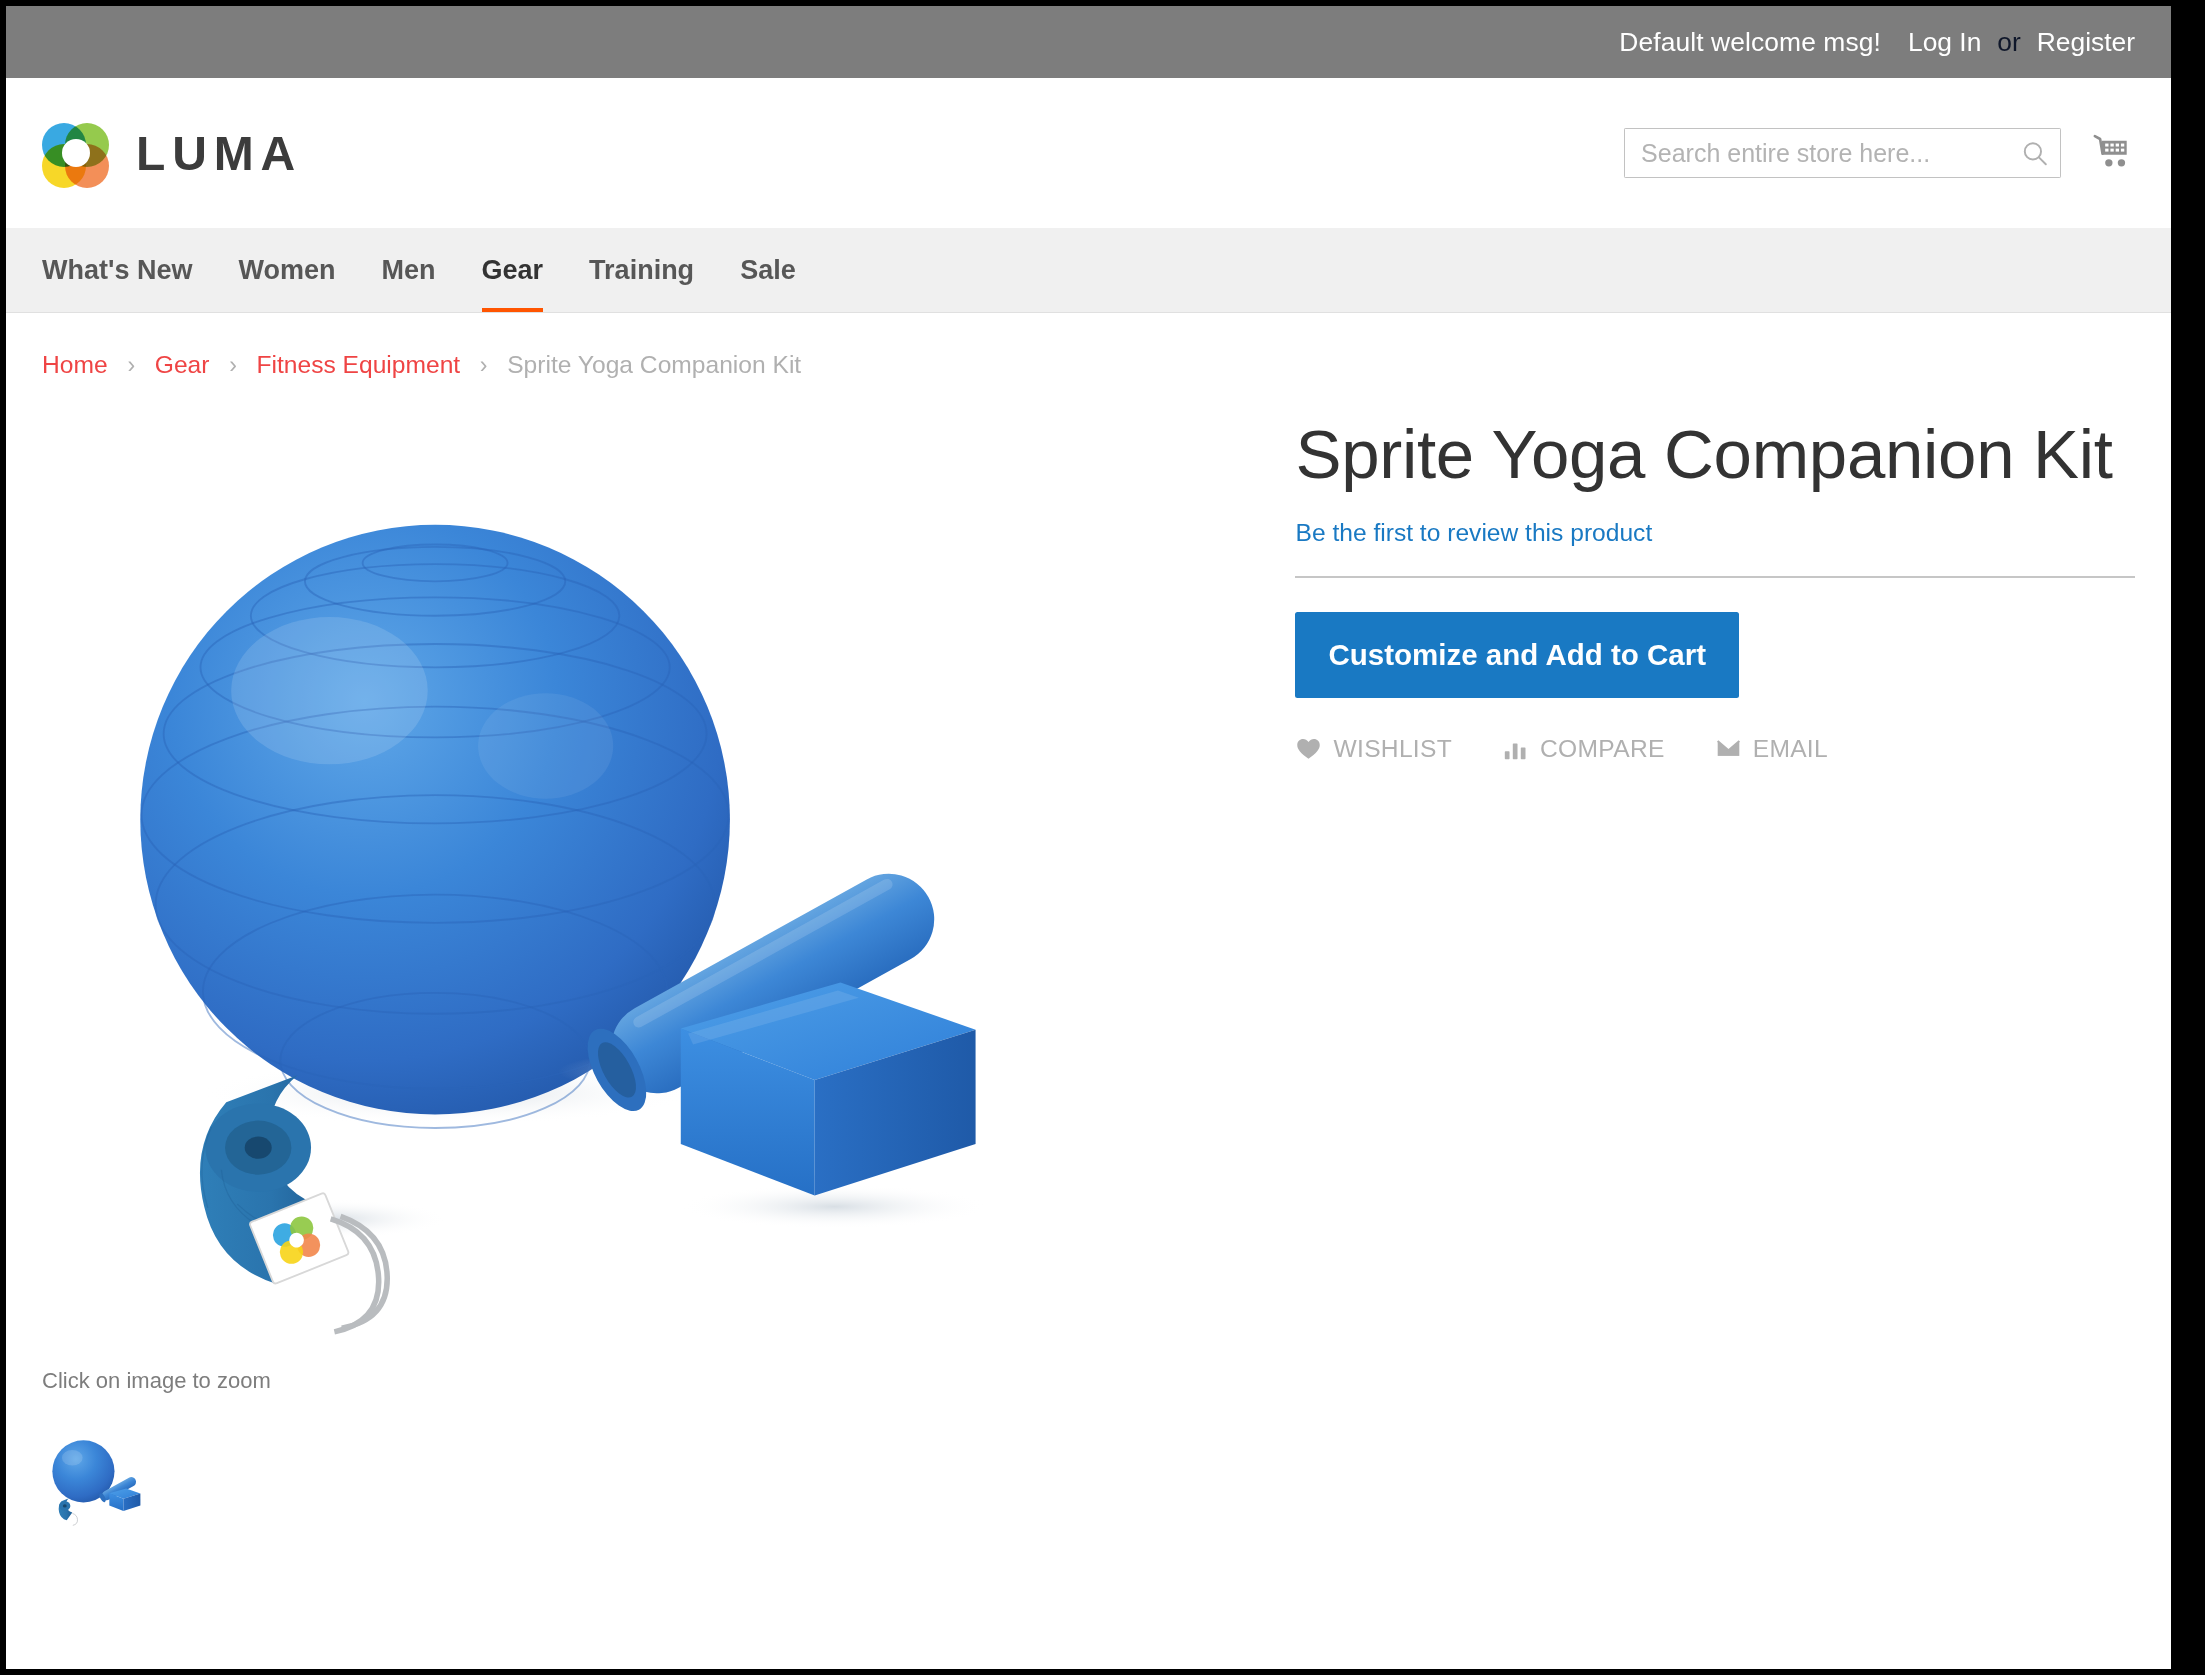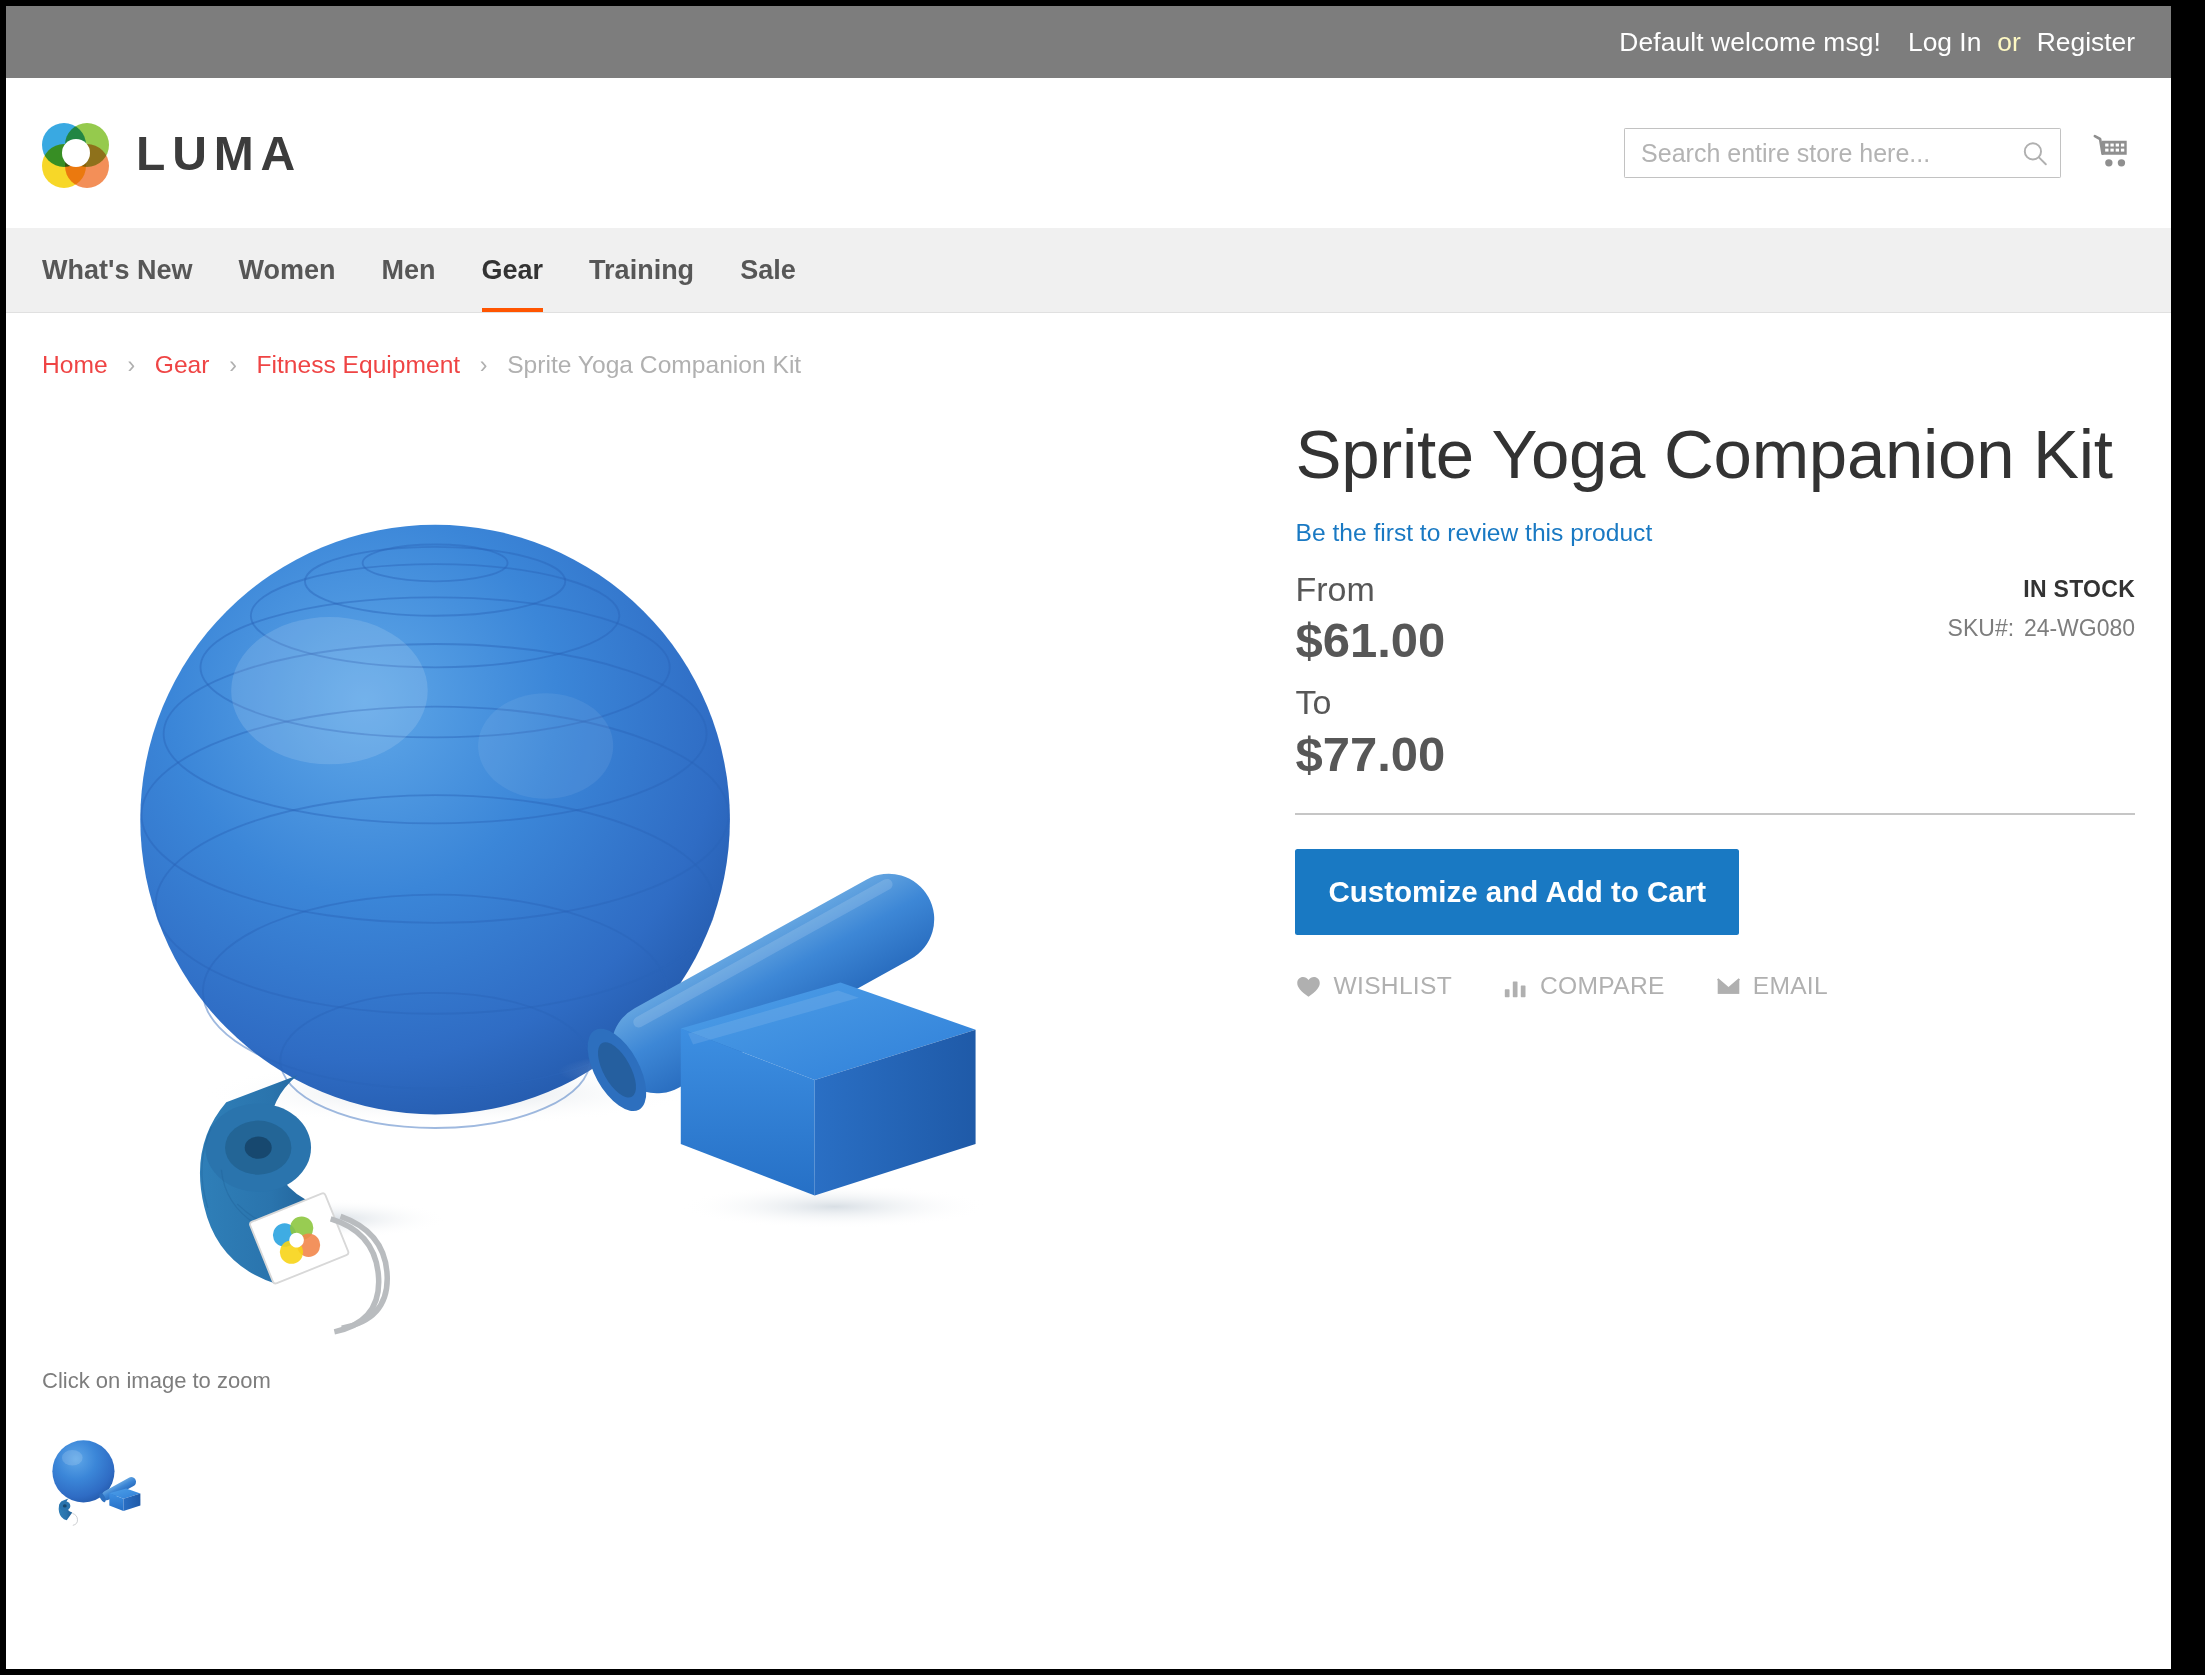--- a/index.html
+++ b/index.html
@@ -36,21 +36,21 @@
     white-space: nowrap;
   }
   .panel-header .hdr-link {
     color: #ffffff;
     font-size: 26.4px;
     text-decoration: none;
     white-space: nowrap;
     cursor: pointer;
   }
   .panel-header .hdr-sep {
-    color: #fef9c3;
+    color: #0f172a;
     font-size: 26.4px;
     white-space: nowrap;
   }
   .sp-l { margin-left: 27px; text-align: center; }
   .sp-s { margin-left: 16px; }
 
   
   .header-content {
     height: 150px;
     background: #ffffff;
@@ -542,35 +542,20 @@
         </div>
       </div>
     </div>
 
     <div class="info-col">
 
       <h1 class="page-title">Sprite Yoga Companion Kit</h1>
 
       <a class="review-link">Be the first to review this product</a>
 
-      <div class="price-stock-row">
-        <div class="price-col">
-          <div class="price-label">From</div>
-          <div class="price-value">$61.00</div>
-          <div class="price-gap"></div>
-          <div class="price-label">To</div>
-          <div class="price-value">$77.00</div>
-        </div>
-        <div class="stock-col">
-          <div class="stock-label">IN STOCK</div>
-          <div class="sku-line">
-            <span class="sku-key">SKU#:</span><span class="sku-val">24-WG080</span>
-          </div>
-        </div>
-      </div>
 
       <div class="divider"></div>
 
       <button class="add-to-cart-btn">Customize and Add to Cart</button>
 
       <div class="product-social">
 
         <a class="social-link">
           <span class="ico">
             <svg width="27" height="27" viewBox="0 0 24 24" fill="#b0b0b0">

